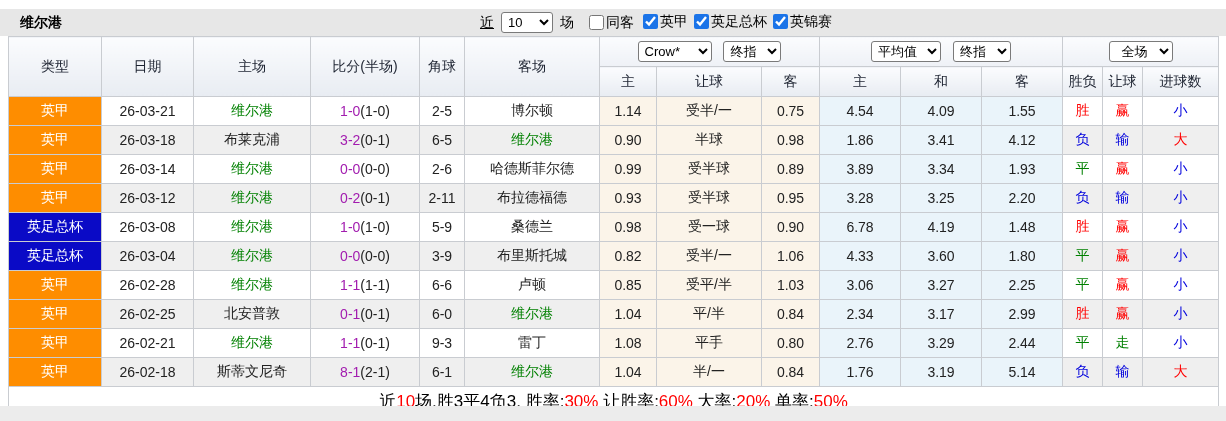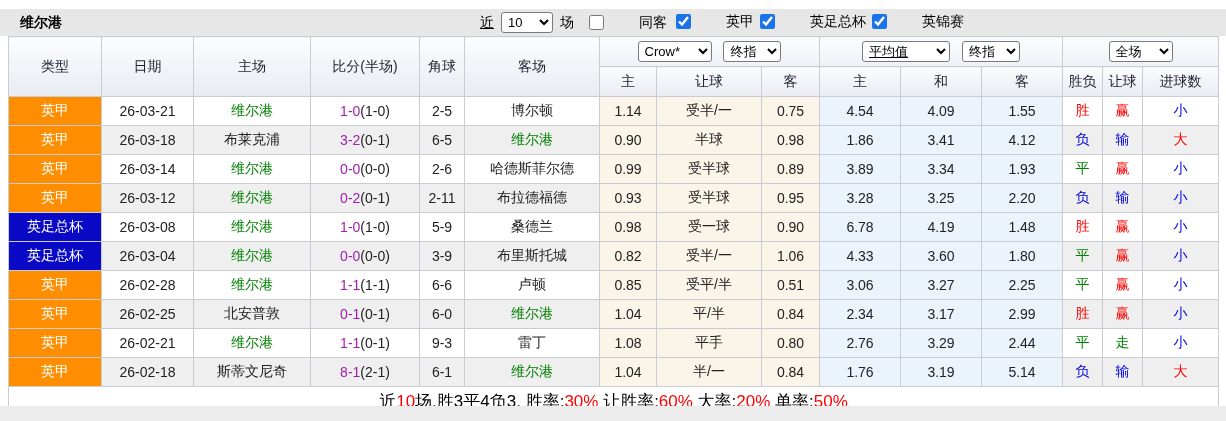--- a/index.html
+++ b/index.html
@@ -9,34 +9,34 @@
   
   .toolbar{position:absolute;left:0;top:9px;width:1226px;height:27px;background:#e7e7e7;}
   .toolbar-title{position:absolute;left:20px;top:0;height:27px;line-height:27px;
                  font-weight:bold;color:#000;font-size:14px;}
   .toolbar-controls{position:absolute;left:480px;top:0;height:27px;display:flex;
                     align-items:center;gap:3px;font-size:14px;color:#000;white-space:nowrap;}
   .link-underline{text-decoration:underline;cursor:pointer;}
   select{font-family:inherit;font-size:13px;height:21px;border:1px solid #7a7a7a;
          border-radius:3px;background:#fff;color:#000;padding:0 2px;}
   .sel-recent{width:52px;margin:0 4px;}
-  .chk{display:inline-flex;align-items:center;margin-left:6px;cursor:pointer;gap:33px;}
+  .chk{display:inline-flex;align-items:center;margin-left:6px;cursor:pointer;}
   .chk input{width:15px;height:15px;margin:0 2px 0 0;accent-color:#1a73e8;}
   .chk-away{margin-left:12px;}
 
   
   .tblwrap{position:absolute;left:8px;top:36px;width:1210px;}
   table{border-collapse:collapse;table-layout:fixed;width:1210px;font-size:14px;}
   th,td{border:1px solid #c9ccd1;text-align:center;padding:0;white-space:nowrap;overflow:hidden;}
   table{border:1px solid #9b9b9b;}
   thead th{background:linear-gradient(#fbfcfe,#e8ecf2);font-weight:normal;color:#1c2230;
            height:29px;font-size:14px;margin-top:7px;}
   thead .sel-cell{background:linear-gradient(#fbfcfe,#eef1f6);}
   thead .sel-cell select{margin:0 4px;}
-  .sel-company{width:74px;} .sel-stage{width:58px;} .sel-avg{width:88px;text-decoration:underline;} .sel-scope{width:64px;}
+  .sel-company{width:74px;} .sel-stage{width:58px;} .sel-avg{width:70px;} .sel-scope{width:64px;text-align:center;}
 
   tbody td{height:28px;}
   tbody tr:nth-child(even) td{background:#efefef;}
   tbody tr:nth-child(odd) td{background:#ffffff;}
   tbody td.odds{background:#fbf4e9 !important;}
   tbody td.avg{background:#eaf4fa !important;}
   .badge-orange{background:#fe8d00 !important;color:#fff;}
   .badge-blue{background:#0a0ac6 !important;color:#fff;}
   .team-green{color:#008000;}
   .ft{color:#a21caf;} .ht{color:#222;}
@@ -241,21 +241,21 @@
   </tr>
         <tr>
     <td class="badge-orange">英甲</td>
     <td>26-02-28</td>
     <td class="team-green">维尔港</td>
     <td><span class="ft">1-1</span><span class="ht">(1-1)</span></td>
     <td>6-6</td>
     <td>卢顿</td>
     <td class="odds">0.85</td>
     <td class="odds">受平/半</td>
-    <td class="odds">0.51</td>
+    <td class="odds">1.03</td>
     <td class="avg">3.06</td>
     <td class="avg">3.27</td>
     <td class="avg">2.25</td>
     <td class="t-green">平</td>
     <td class="t-red">赢</td>
     <td class="t-blue">小</td>
   </tr>
         <tr>
     <td class="badge-orange">英甲</td>
     <td>26-02-25</td>

